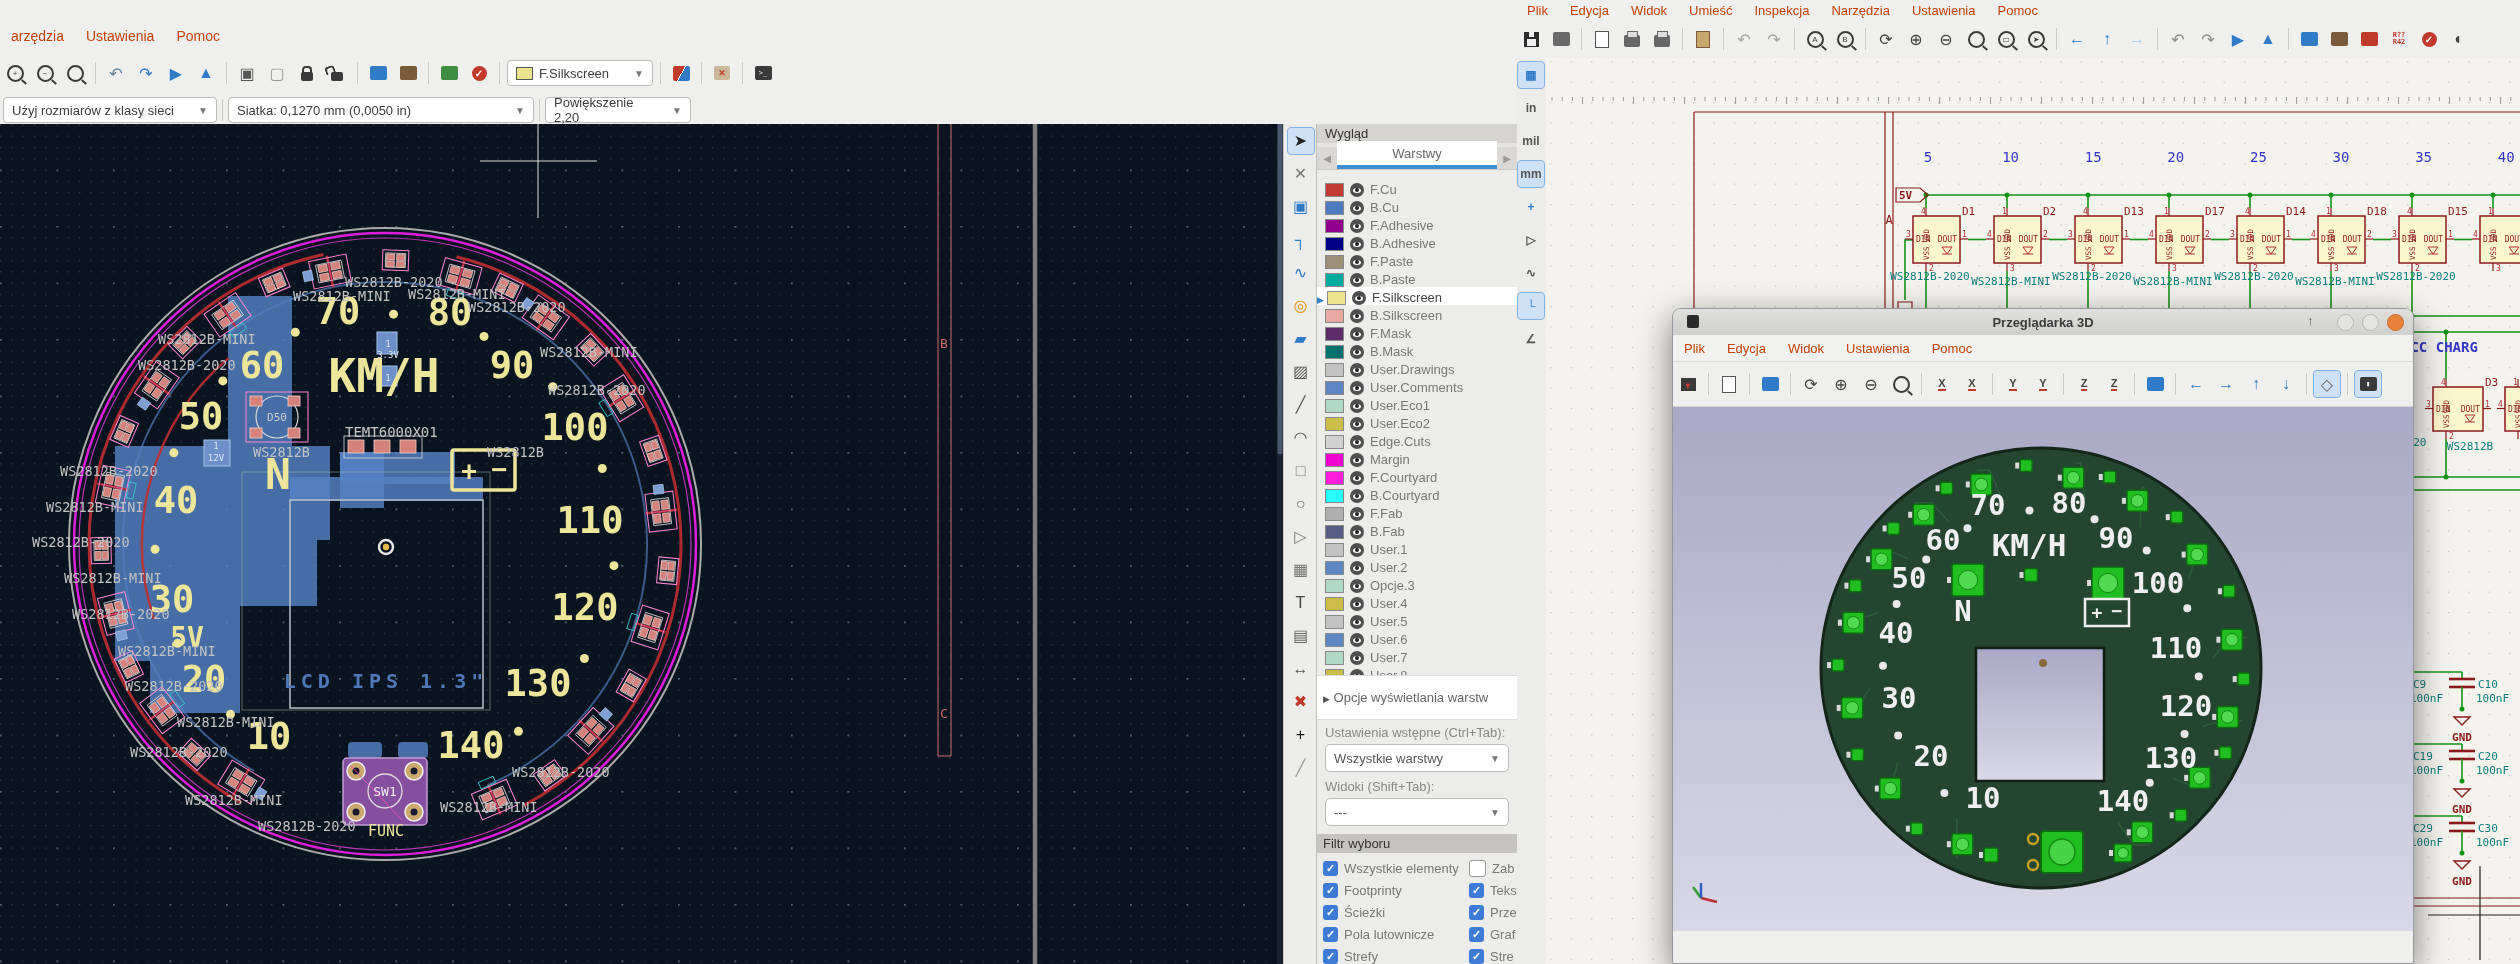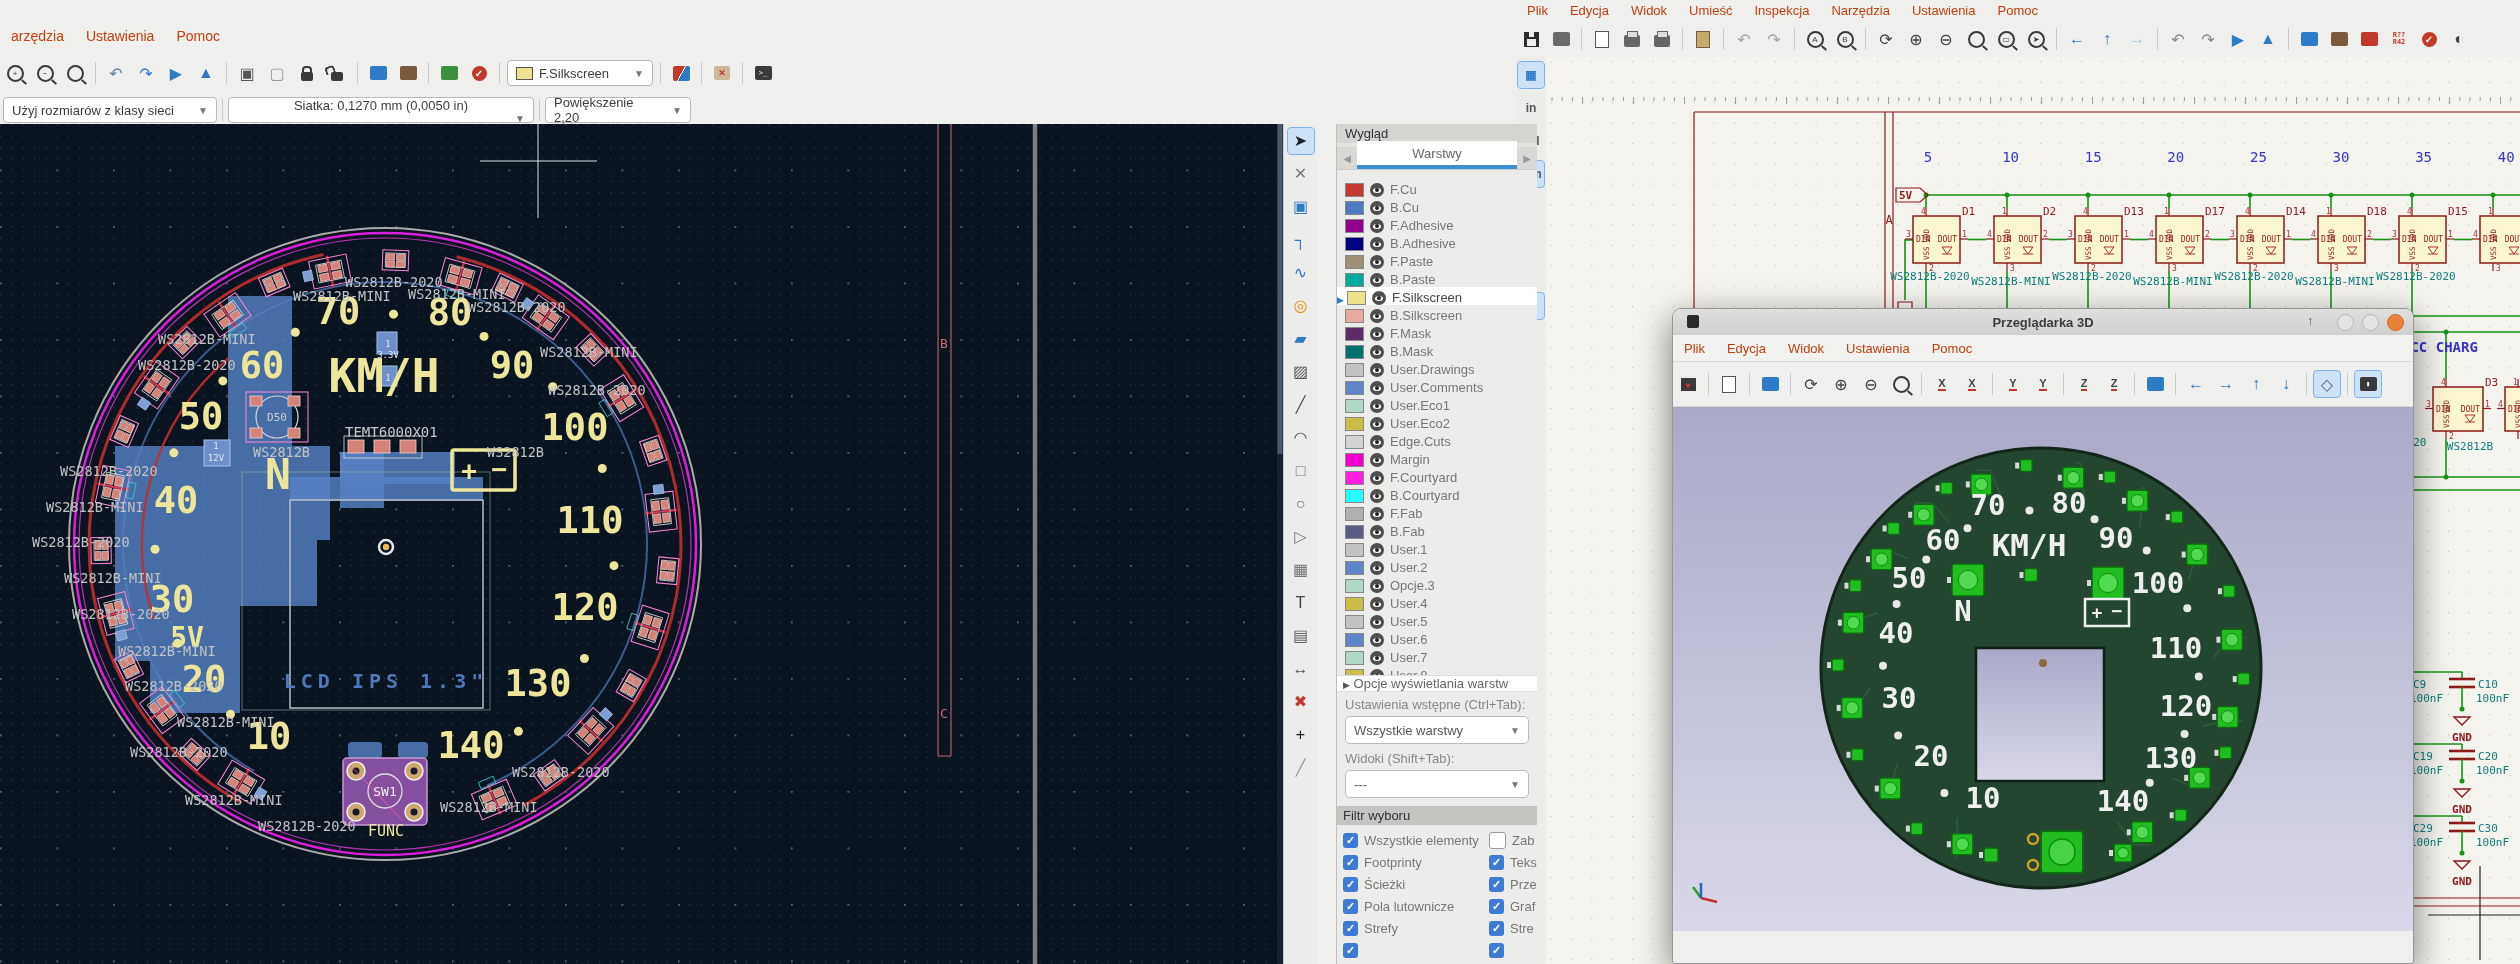--- a/index.html
+++ b/index.html
@@ -50,21 +50,21 @@
   .tabarrow{width:20px;height:22px;background:#DAD8D4;color:#999;display:flex;align-items:center;justify-content:center;font-size:10px;}
   .tab{flex:1;background:#FFF;height:24px;display:flex;align-items:center;justify-content:center;color:#666;
        border-bottom:4px solid #3D8FD1;}
   .lrow{display:flex;align-items:flex-end;height:18px;padding-left:8px;color:#777;}
   .lrow.sel{background:#FFF;color:#444;}
   .lrow .selarr{width:10px;color:#2F7BC8;font-size:9px;margin-left:-8px;}
   .lsw{width:17px;height:12px;border:1px solid #888;margin-right:6px;flex:0 0 17px;}
   .eye{width:14px;height:14px;border-radius:50%;background:#4F4F4F;display:inline-flex;align-items:center;justify-content:center;margin-right:6px;flex:0 0 14px;}
   .eyeball{width:8px;height:5px;background:#FFF;border-radius:50%;position:relative;}
   .eyeball::after{content:"";position:absolute;left:2px;top:0.5px;width:4px;height:4px;background:#222;border-radius:50%;}
-  .optrow{background:#FFF;padding:0 6px;color:#666;border-top:1px solid #DDD;border-bottom:1px solid #DDD;}
+  .optrow{background:#FFF;padding:14px 6px;color:#666;border-top:1px solid #DDD;border-bottom:1px solid #DDD;}
   .plabel{color:#888;padding:5px 8px 2px 8px;font-size:13px;}
   .pdd{margin:2px 8px;background:#FFF;border:1px solid #BBB;border-radius:5px;height:26px;display:flex;align-items:center;padding:0 8px;color:#555;}
   .fhead{background:#C6C4C0;padding:2px 6px;color:#333;margin-top:8px;}
   .cbrow{display:flex;align-items:center;height:22px;}
   .cb{width:15px;height:15px;border-radius:3px;margin-right:6px;display:flex;align-items:center;justify-content:center;flex:0 0 15px;}
   .cb.on{background:#3D7BD6;color:#FFF;font-size:11px;font-weight:bold;}
   .cb.off{background:#FFF;border:1px solid #999;}
   .cblabel{color:#777;font-size:13px;white-space:nowrap;}
   
   .vtoolcol{background:#ECECEA;display:flex;flex-direction:column;align-items:center;border-left:1px solid #C9C9C7;}
@@ -655,21 +655,21 @@
         <div class="tb-btn">
           <span class="termic">&gt;_</span>
         </div>
       </div>
     <div class="toolbar abs" style="left:0;top:96px;width:1516px;height:28px;border-bottom:none;">
       <div class="dd" style="width:196px;margin-left:3px;">
         <span>Użyj rozmiarów z klasy sieci</span>
           <span class="arrow">▼</span>
       </div>
       <div class="sep"></div>
-      <div class="dd" style="width:288px;flex-direction:column;">
+      <div class="dd" style="width:288px;">
         <span>Siatka: 0,1270 mm (0,0050 in)</span>
           <span class="arrow">▼</span>
       </div>
       <div class="sep"></div>
       <div class="dd" style="width:128px;">
         <span>Powiększenie 2,20</span>
           <span class="arrow">▼</span>
       </div>
     </div>
     <svg class="abs" id="pcb-canvas" style="left:0;top:124px;" width="1283" height="840" viewBox="0 124 1283 840">
@@ -1099,21 +1099,21 @@
         <div class="tb-btn" style="color: rgb(119, 119, 119);">▷</div>
         <div class="tb-btn" style="color: rgb(119, 119, 119);">▦</div>
         <div class="tb-btn" style="color: rgb(68, 68, 68);">T</div>
         <div class="tb-btn" style="color: rgb(102, 102, 102);">▤</div>
         <div class="tb-btn" style="color: rgb(85, 85, 85);">↔</div>
         <div class="tb-btn" style="color: rgb(192, 57, 43);">✖</div>
         <div class="tb-btn" style="color: rgb(17, 17, 17);">+</div>
         <div class="tb-btn" style="color: rgb(153, 153, 153);">╱</div>
       </div>
 
-    <div class="abs" id="layers-panel" style="left:1316px;top:124px;width:200px;height:840px;margin-left:20px;">
+    <div class="abs" id="layers-panel" style="left:1316px;top:124px;width:200px;height:840px;">
       <div class="panel-head">Wygląd</div>
       <div class="tabrow">
         <div class="tabarrow">◀</div>
         <div class="tab">
             <span>Warstwy</span>
           </div>
         <div class="tabarrow">▶</div>
       </div>
       <div id="layer-list" style="height:496px;overflow:hidden;padding-top:9px;">
           <div class="lrow">

